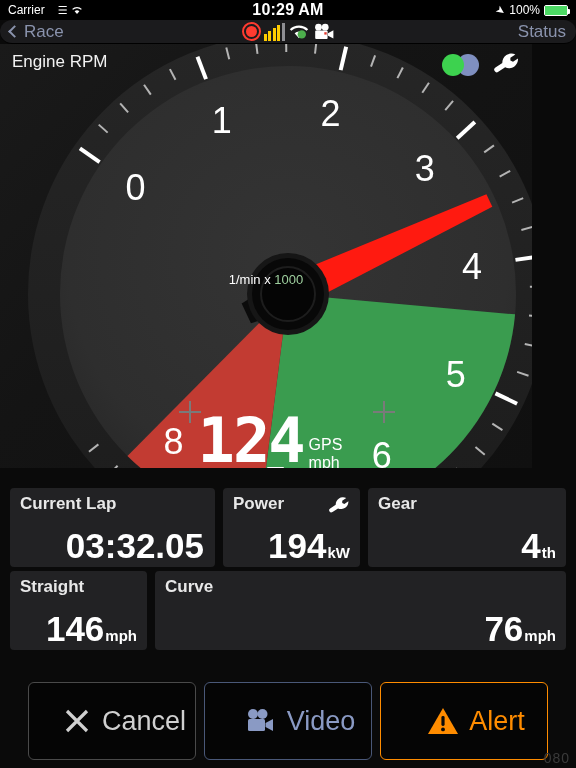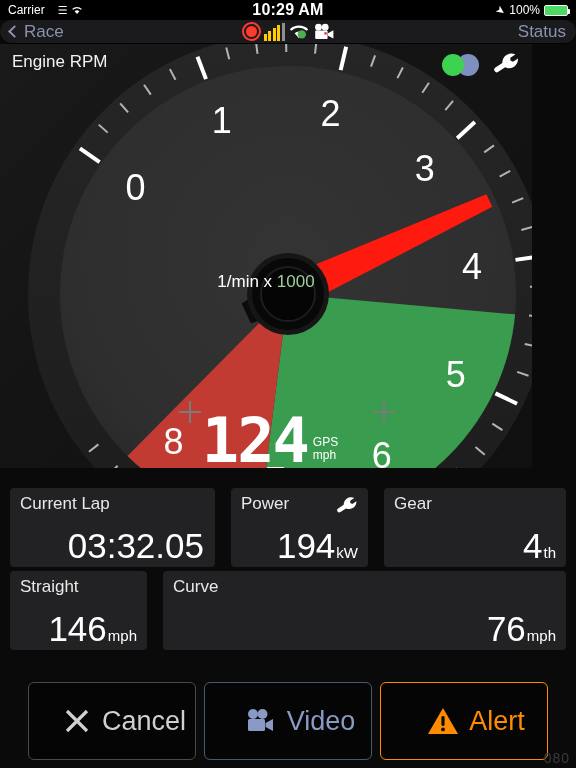--- a/index.html
+++ b/index.html
@@ -100,47 +100,47 @@
   .dots { position:relative; width:40px; height:22px; }
   .dots i { position:absolute; top:0; width:22px; height:22px; border-radius:50%; display:block; }
   .dots i.g { left:0; background:#3dd24f; }
   .dots i.b { left:15px; background:#7f8fc0; }
   svg.wrench { display:block; }
 
   .dial { position:absolute; left:0; top:0; }
 
   .center-text {
     position:absolute; width:100%; text-align:center;
-    top:228px; left:0; font-size:17px; z-index:5;
+    top:228px; left:0; font-size:13px; z-index:5;
     pointer-events:none;
   }
   .center-text .unit { color:#ffffff; }
   .center-text .mult { color:#9ecf9e; }
 
   .speed-box {
     position:absolute; left:0; width:100%; top:368px;
     display:flex; align-items:flex-start; justify-content:center;
     z-index:5; pointer-events:none;
   }
   .seven-seg {
     font-family:"DejaVu Sans Mono", monospace;
     font-size:62px; font-weight:bold; color:#fff;
     letter-spacing:-2px; line-height:0.92;margin-left:8px;
   }
   .speed-units {
-    font-size:12px; line-height:1.12; color:#fff;
+    font-size:16px; line-height:1.12; color:#fff;
     margin-left:5px; margin-top:24px; text-align:left;
   }
 
   
   .panels {
     position:absolute; left:0; top:488px; width:576px;
     display:flex; flex-direction:column; gap:4px; padding:0 10px;
   }
-  .prow { display:flex; gap:16px; }
+  .prow { display:flex; gap:8px;font-weight:bold; }
   .panel {
     background:#222224; border-radius:4px;
     height:79px; padding:6px 10px 4px 10px;
     position:relative; display:flex; flex-direction:column;
     cursor:pointer;
   }
   .panel.wide { flex:0 0 205px; }
   .panel.mid  { flex:0 0 137px; }
   .panel.nar  { flex:1; }
   .p-label { font-size:17px; color:#e8e8e8; }

